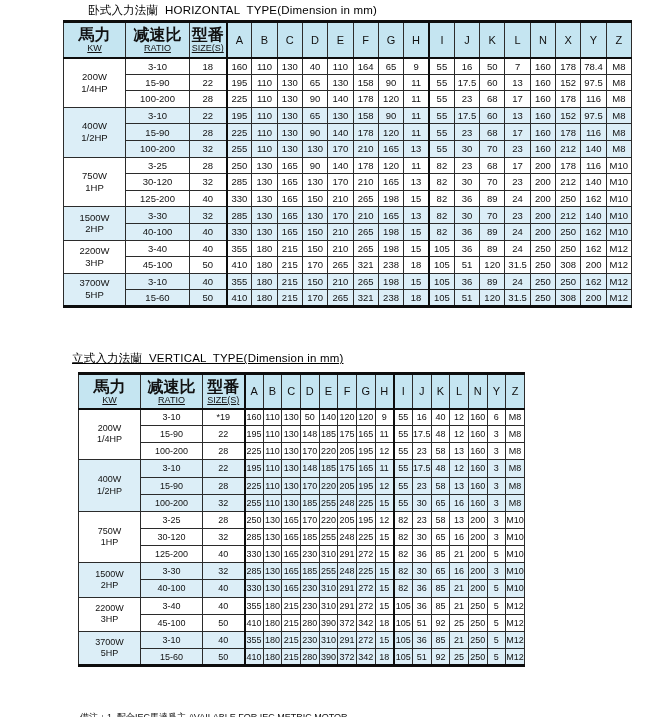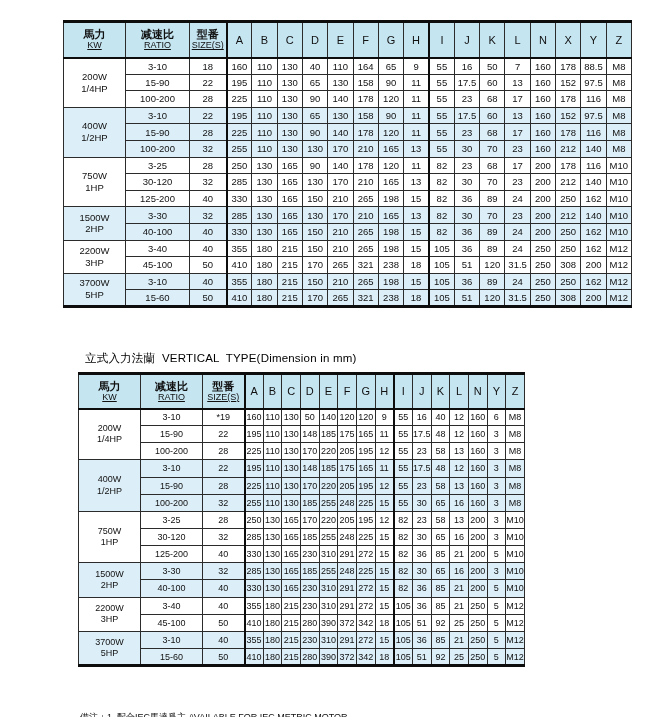--- a/index.html
+++ b/index.html
@@ -1,45 +1,46 @@
 <!DOCTYPE html>
 <html><head>
 <meta charset="utf-8">
 <style>
   html,body { margin:0; padding:0; background:#ffffff; }
   body { width:668px; height:717px; font-family:"Liberation Sans", sans-serif; }
   .sheet { position:relative; width:668px; height:717px; overflow:hidden; background:#fff; }
 
   .tbl-title { position:absolute; font-size:11.5px; color:#000; white-space:pre; letter-spacing:0.2px; }
   #title-0 { left:88px; top:3px; }
-  #title-1 { left:85px; top:351px; }
+  #title-1 { left:72px; top:351px;text-decoration:underline; }
 
   .tbl-wrap { position:absolute; }
   table.tbl { border-collapse:collapse; table-layout:fixed;
               border-left:1.4px solid #1a1a1a; border-right:1.4px solid #1a1a1a;
               border-top:3px solid #0d0d0d; border-bottom:3px solid #0d0d0d; }
   .tbl th, .tbl td { border:1px solid #2b2b2b; text-align:center; vertical-align:middle;
                      padding:0; white-space:nowrap; color:#111; overflow:hidden; }
   .tbl thead th { background:#c5e5f1; border-bottom:2.6px solid #0d0d0d; font-weight:normal; }
   .dim-h { font-size:11px; }
-  .hz { font-size:11px; font-weight:bold; line-height:1.2; }
+  .hz { font-size:16px; font-weight:bold; line-height:1.2; }
   .he { font-size:9px; line-height:1.1;text-decoration:underline; }
   .tbl-0 td { font-size:9.5px; }
   .tbl-1 td { font-size:9px; }
   .tbl td.power-cell div { line-height:1.25; font-size:9.5px; }
   .tbl-1 td.power-cell div { font-size:9px; }
   tr.alt td { background:#dceef7; }
   .bL2 { border-left:2.2px solid #0d0d0d !important; }
 
   .notes { position:absolute; left:80px; top:686px; font-size:9px; color:#111; line-height:1.4; white-space:pre; }
 </style>
 </head>
 <body>
 
 <div class="sheet">
+  <div class="tbl-title" id="title-0">卧式入力法蘭  HORIZONTAL  TYPE(Dimension in mm)</div>
   <div class="tbl-wrap" id="twrap-0" style="left: 63px; top: 20px;">
       <table class="tbl tbl-0" style="width: 568px;">
         <colgroup>
           <col style="width: 62px;">
           <col style="width: 64px;">
           <col style="width: 37px;">
           <col style="width: 25.3125px;">
           <col style="width: 25.3125px;">
           <col style="width: 25.3125px;">
           <col style="width: 25.3125px;">
@@ -103,21 +104,21 @@
             <td>110</td>
             <td>164</td>
             <td>65</td>
             <td>9</td>
             <td class="bL2">55</td>
             <td>16</td>
             <td>50</td>
             <td>7</td>
             <td>160</td>
             <td>178</td>
-            <td>88.5</td>
+            <td>78.4</td>
             <td>M8</td>
           </tr>
           <tr style="height: 16.6px;">
             <td>15-90</td>
             <td>22</td>
             <td class="bL2">195</td>
             <td>110</td>
             <td>130</td>
             <td>65</td>
             <td>130</td>

